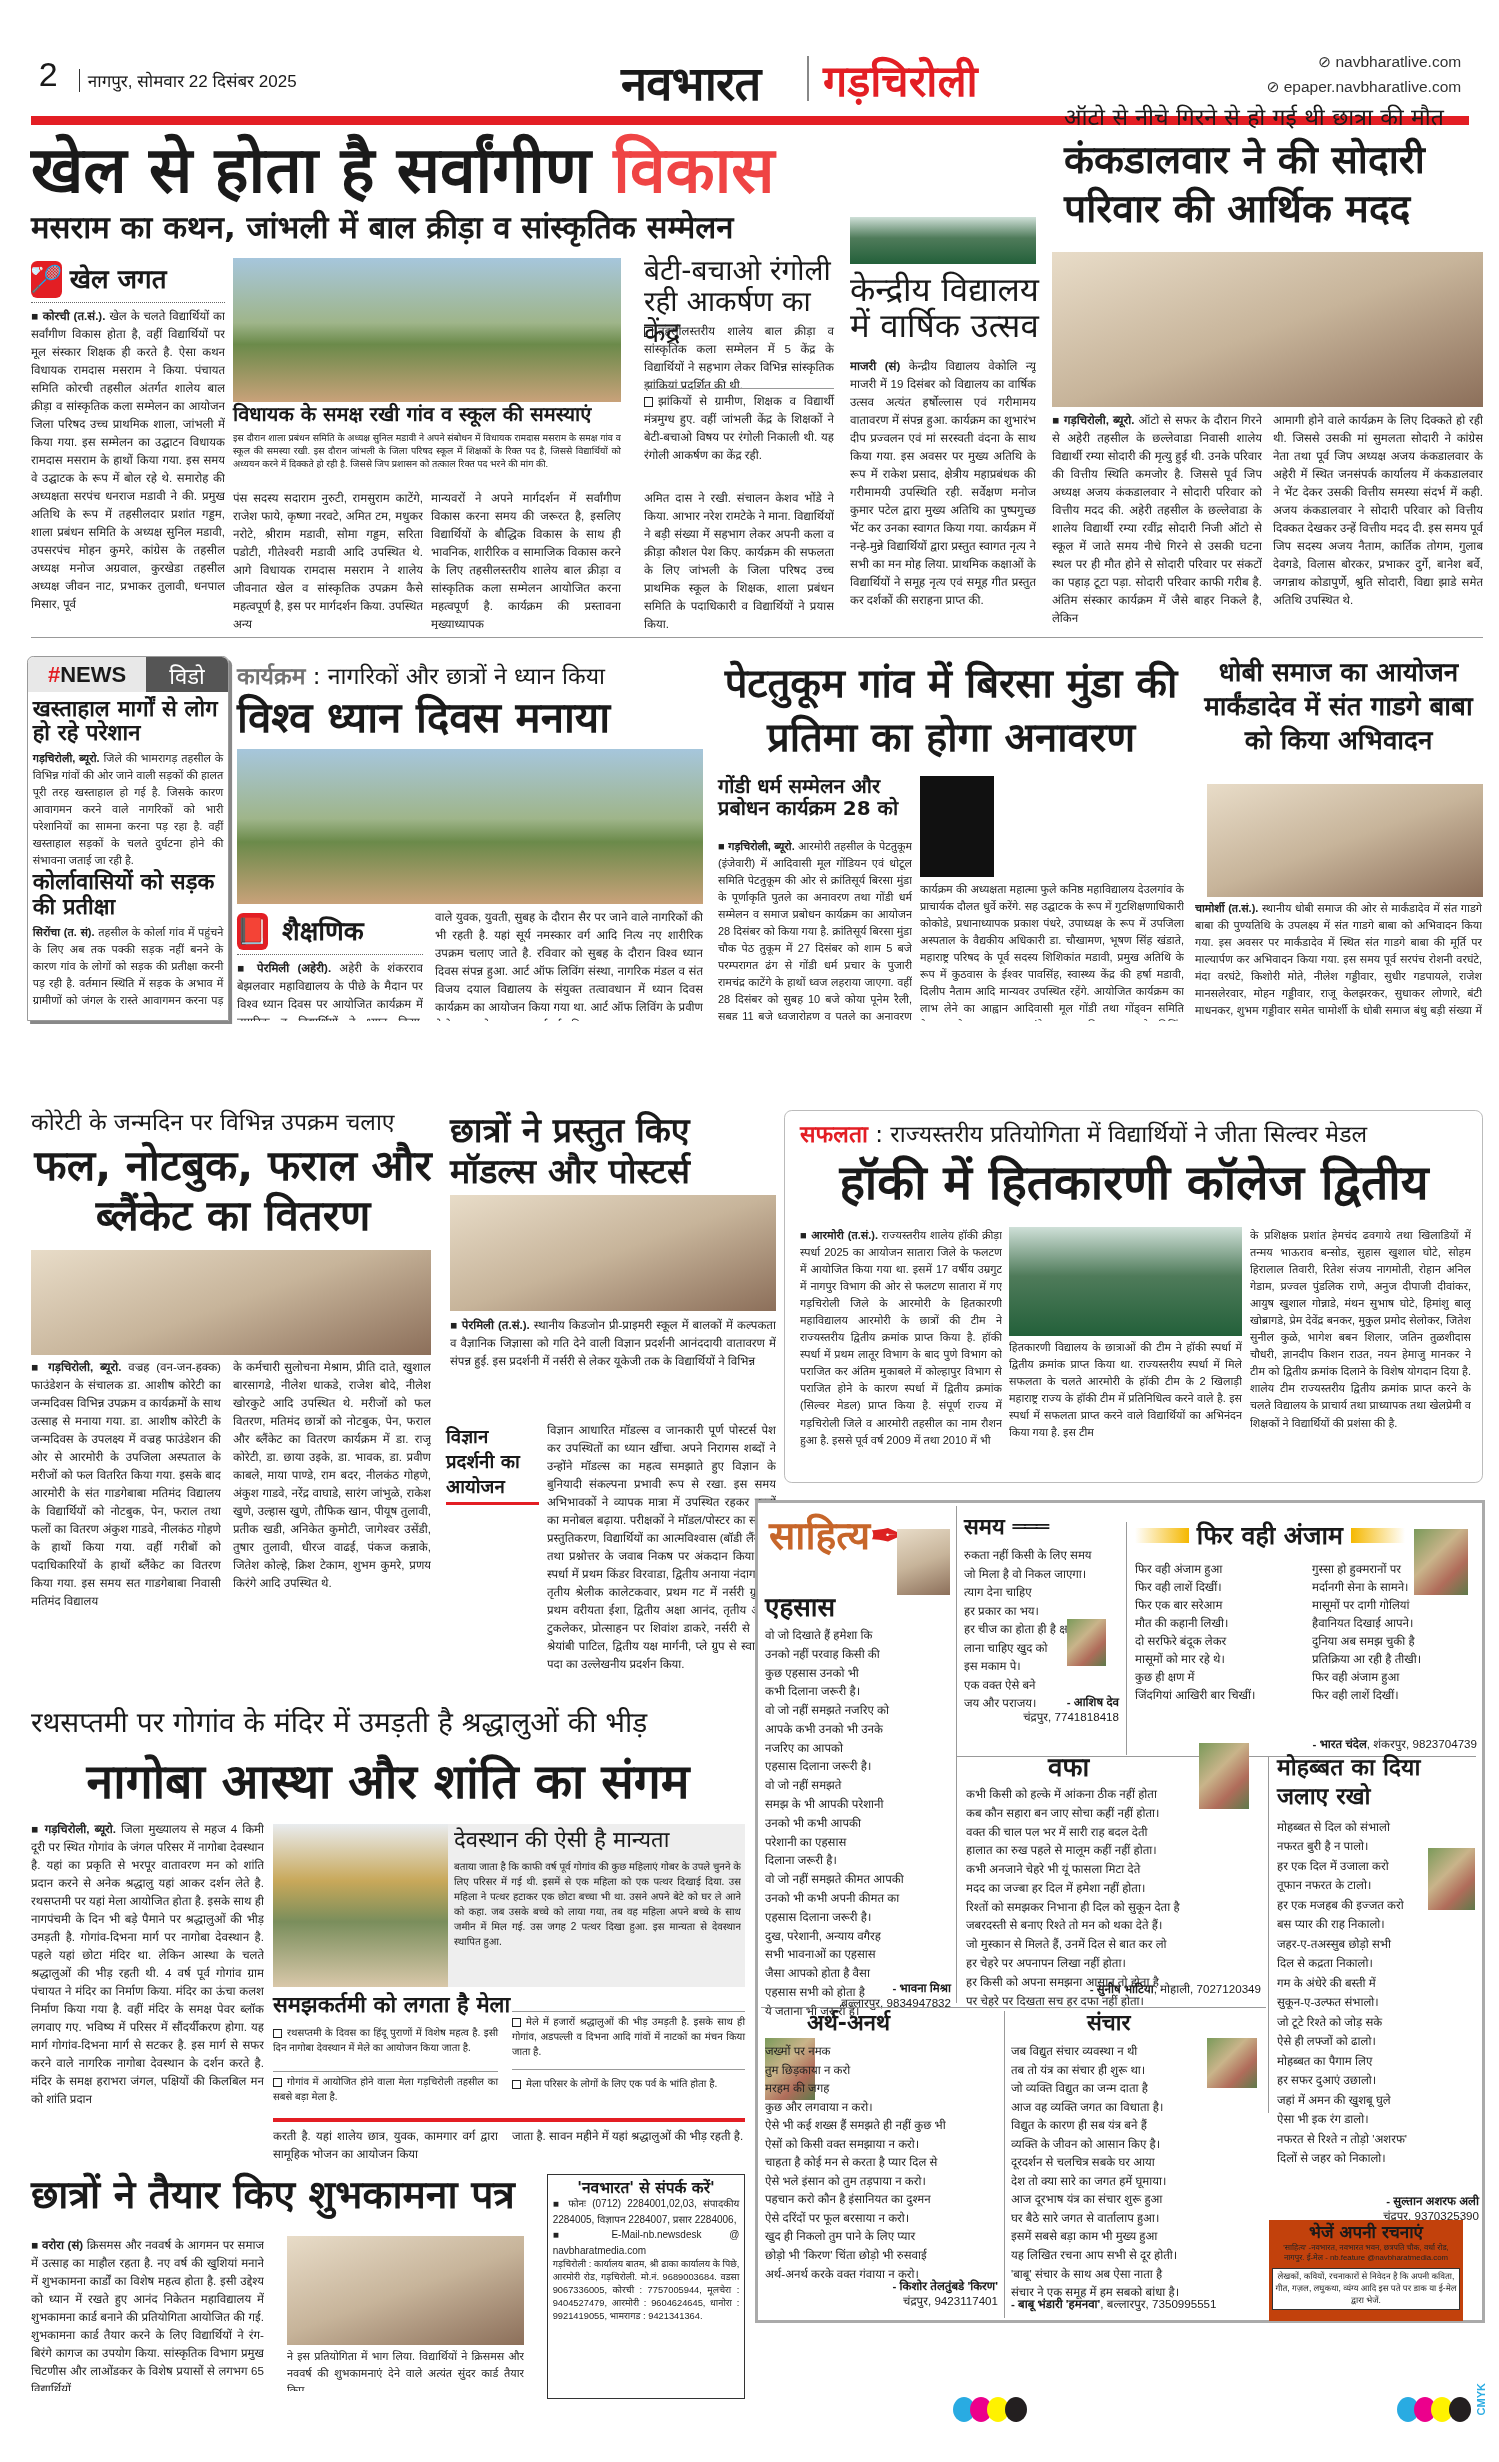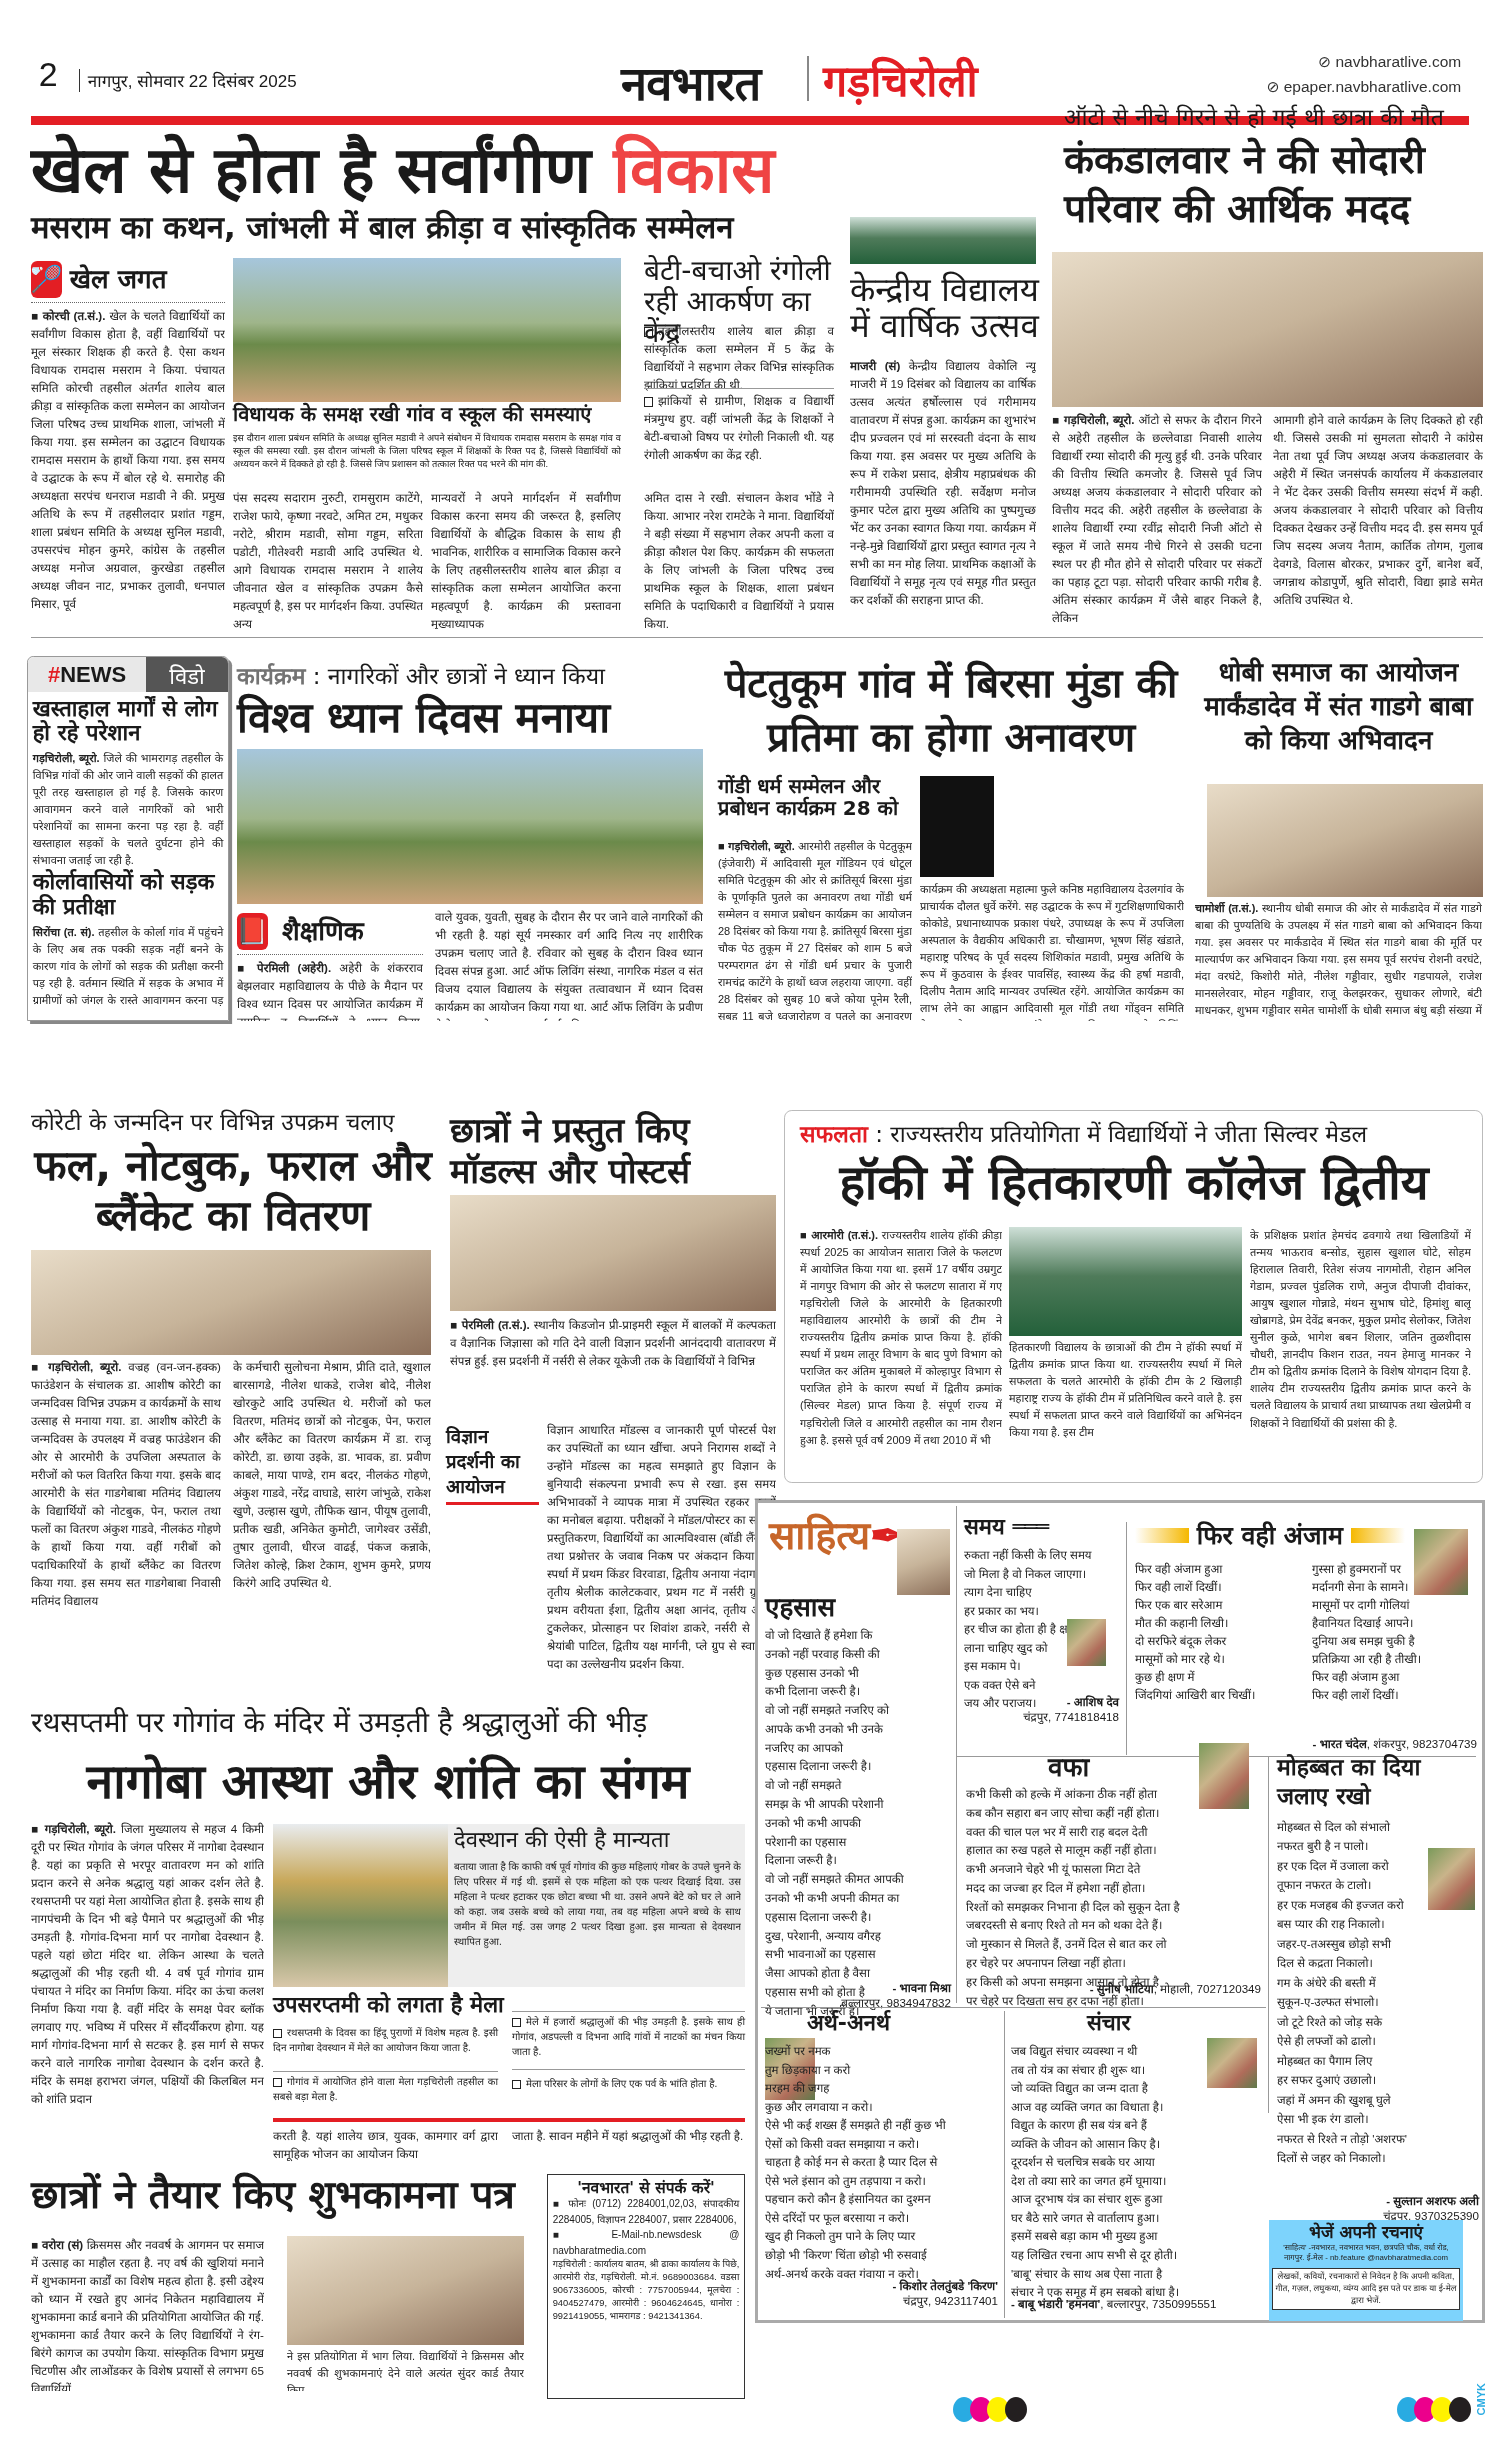--- a/index.html
+++ b/index.html
@@ -283,34 +283,34 @@
     <div>देश तो क्या सारे का जगत हमें घूमाया।</div>
     <div>आज दूरभाष यंत्र का संचार शुरू हुआ</div>
     <div>घर बैठे सारे जगत से वार्तालाप हुआ।</div>
     <div>इसमें सबसे बड़ा काम भी मुख्य हुआ</div>
     <div>यह लिखित रचना आप सभी से दूर होती।</div>
     <div>'बाबू' संचार के साथ अब ऐसा नाता है</div>
     <div>संचार ने एक समूह में हम सबको बांधा है।</div>
   </div>
 <div class="abs" style="left:1011px;top:2296px;width:256px;font-size:11.6px"><b>- बाबू भंडारी 'हमनवा'</b>, <span>बल्लारपुर, 7350995551</span></div>
 
-<div class="abs" style="left:1269px;top:2220px;width:194px;height:101px;background:#7dd3fc">
+<div class="abs" style="left:1269px;top:2220px;width:194px;height:101px;background:#c2410c">
   <div class="hd" style="font-size:17px;text-align:center;padding-top:3.1px">भेजें अपनी रचनाएं</div>
   <div class="txt" style="font-size:7.8px;text-align:center;padding:1.6px 4.7px;line-height:1.3">'साहित्य' -नवभारत, नवभारत भवन, छत्रपति चौक, वर्धा रोड, नागपुर. ई-मेल - nb.feature @navbharatmedia.com</div>
   <div class="txt" style="font-size:8.5px;text-align:center;margin:3.1px;border:0.8px solid #333;background:#fff;padding:2.3px;line-height:1.4">लेखकों, कवियों, रचनाकारों से निवेदन है कि अपनी कविता, गीत, गज़ल, लघुकथा, व्यंग्य आदि इस पते पर डाक या ई-मेल द्वारा भेजें.</div>
 </div>
 
 <div class="abs hdn" style="left:31px;top:1708px;width:714px;font-size:28px;">रथसप्तमी पर गोगांव के मंदिर में उमड़ती है श्रद्धालुओं की भीड़</div>
 <div class="abs hd" style="left:31px;top:1756px;width:714px;font-size:48px;text-align:center">नागोबा आस्था और शांति का संगम</div>
 <div class="abs txt" style="left:31px;top:1820px;width:233px;height:353px;overflow:hidden"><b>■ <span>गड़चिरोली, ब्यूरो.</span></b> <span>जिला मुख्यालय से महज 4 किमी दूरी पर स्थित गोगांव के जंगल परिसर में नागोबा देवस्थान है. यहां का प्रकृति से भरपूर वातावरण मन को शांति प्रदान करने से अनेक श्रद्धालु यहां आकर दर्शन लेते है. रथसप्तमी पर यहां मेला आयोजित होता है. इसके साथ ही नागपंचमी के दिन भी बड़े पैमाने पर श्रद्धालुओं की भीड़ उमड़ती है. गोगांव-दिभना मार्ग पर नागोबा देवस्थान है. पहले यहां छोटा मंदिर था. लेकिन आस्था के चलते श्रद्धालुओं की भीड़ रहती थी. 4 वर्ष पूर्व गोगांव ग्राम पंचायत ने मंदिर का निर्माण किया. मंदिर का ऊंचा कलश निर्माण किया गया है. वहीं मंदिर के समक्ष पेवर ब्लॉक लगवाए गए. भविष्य में परिसर में सौंदर्यीकरण होगा. यह मार्ग गोगांव-दिभना मार्ग से सटकर है. इस मार्ग से सफर करने वाले नागरिक नागोबा देवस्थान के दर्शन करते है. मंदिर के समक्ष हराभरा जंगल, पक्षियों की किलबिल मन को शांति प्रदान</span></div>
 <div class="abs photo temple" style="left:273px;top:1824px;width:175px;height:163px"></div>
 <div class="abs" style="left:448px;top:1824px;width:297px;height:163px;background:#eee"></div>
 <div class="abs hdn" style="left:454px;top:1828px;font-size:22px">देवस्थान की ऐसी है मान्यता</div>
 <div class="abs txt" style="left:454px;top:1859px;width:287px;height:124px;overflow:hidden;font-size:10px;line-height:1.5">बताया जाता है कि काफी वर्ष पूर्व गोगांव की कुछ महिलाएं गोबर के उपले चुनने के लिए परिसर में गई थी. इसमें से एक महिला को एक पत्थर दिखाई दिया. उस महिला ने पत्थर हटाकर एक छोटा बच्चा भी था. उसने अपने बेटे को घर ले आने को कहा. जब उसके बच्चे को लाया गया, तब वह महिला अपने बच्चे के साथ जमीन में मिल गई. उस जगह 2 पत्थर दिखा हुआ. इस मान्यता से देवस्थान स्थापित हुआ.</div>
-<div class="abs hd" style="left:273px;top:1993px;font-size:22px">उपसरप्तमी को लगता है मेला</div>
+<div class="abs hd" style="left:273px;top:1993px;font-size:22px">समझकर्तमी को लगता है मेला</div>
 <div class="abs txt" style="left:273px;top:2025px;width:225px;font-size:10px;line-height:1.5"><span class="bullet-sq"></span><span>रथसप्तमी के दिवस का हिंदू पुराणों में विशेष महत्व है. इसी दिन नागोबा देवस्थान में मेले का आयोजन किया जाता है.</span></div>
 <div class="abs txt" style="left:273px;top:2071px;width:225px;font-size:10px;line-height:1.5;border-top:0.8px solid #999;padding-top:2.3px"><span class="bullet-sq"></span><span>गोगांव में आयोजित होने वाला मेला गड़चिरोली तहसील का सबसे बड़ा मेला है.</span></div>
 <div class="abs txt" style="left:512px;top:2011px;width:233px;font-size:10px;line-height:1.5;border-top:0.8px solid #999;padding-top:2.3px"><span class="bullet-sq"></span><span>मेले में हजारों श्रद्धालुओं की भीड़ उमड़ती है. इसके साथ ही गोगांव, अडपल्ली व दिभना आदि गांवों में नाटकों का मंचन किया जाता है.</span></div>
 <div class="abs txt" style="left:512px;top:2069px;width:233px;font-size:10px;line-height:1.5;border-top:0.8px solid #999;padding-top:6px"><span class="bullet-sq"></span><span>मेला परिसर के लोगों के लिए एक पर्व के भांति होता है.</span></div>
 <div class="redline" style="left:273px;top:2118px;width:472px;height:3.9px"></div>
 <div class="abs txt" style="left:273px;top:2127px;width:225px;height:47px;overflow:hidden">करती है. यहां शालेय छात्र, युवक, कामगार वर्ग द्वारा सामूहिक भोजन का आयोजन किया</div>
 <div class="abs txt" style="left:512px;top:2127px;width:233px;height:47px;overflow:hidden">जाता है. सावन महीने में यहां श्रद्धालुओं की भीड़ रहती है.</div>
 
 <div class="abs hd" style="left:31px;top:2174px;font-size:39px">छात्रों ने तैयार किए शुभकामना पत्र</div>
 <div class="abs txt" style="left:31px;top:2236px;width:233px;height:155px;overflow:hidden"><b>■ <span>वरोरा (सं)</span></b> <span>क्रिसमस और नववर्ष के आगमन पर समाज में उत्साह का माहौल रहता है. नए वर्ष की खुशियां मनाने में शुभकामना कार्डों का विशेष महत्व होता है. इसी उद्देश्य को ध्यान में रखते हुए आनंद निकेतन महाविद्यालय में शुभकामना कार्ड बनाने की प्रतियोगिता आयोजित की गई. शुभकामना कार्ड तैयार करने के लिए विद्यार्थियों ने रंग-बिरंगे कागज का उपयोग किया. सांस्कृतिक विभाग प्रमुख चिटणीस और लाओंडकर के विशेष प्रयासों से लगभग 65 विद्यार्थियों</span></div>

